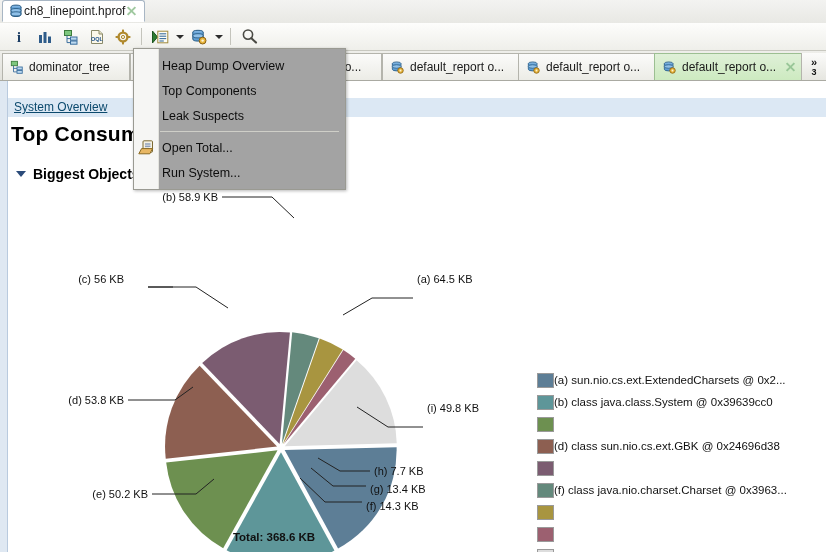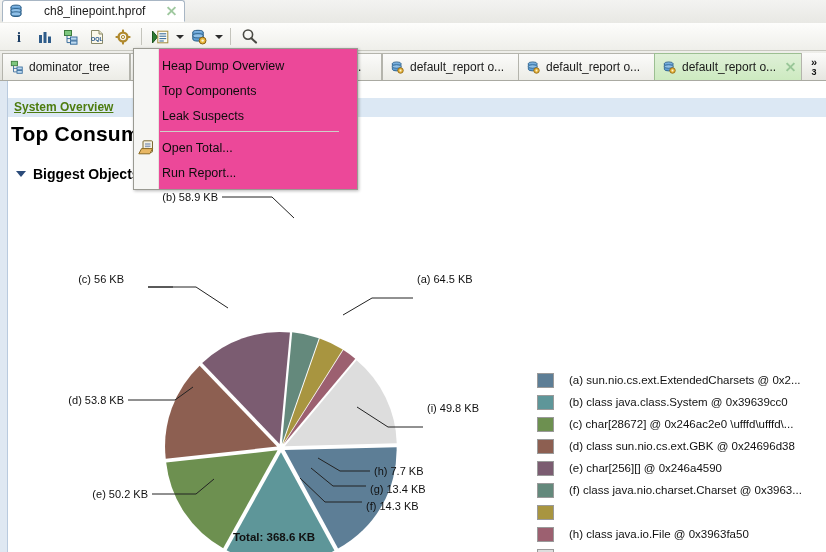--- a/index.html
+++ b/index.html
@@ -11,21 +11,21 @@
     position:relative;
   }
   
   #editor-tabstrip{
     position:absolute;left:0;top:0;width:826px;height:23px;
     background:linear-gradient(#f3f3f1,#e8e8e4);
     border-bottom:1px solid #b0b0a8;
   }
   .etab{
     position:absolute;left:2px;top:0;height:22px;
-    display:flex;align-items:center;gap:21px;
+    display:flex;align-items:center;gap:1px;
     padding:0 7px 0 6px;
     background:#ffffff;
     border:1px solid #a8b6c4;border-bottom:1px solid #ffffff;
     border-top-left-radius:3px;border-top-right-radius:3px;
     box-sizing:border-box;
   }
   .etab-label{font-size:12px;color:#1a1a1a;white-space:nowrap;}
   .close-x{
     width:11px;height:11px;position:relative;flex:0 0 auto;opacity:.85;
   }
@@ -90,21 +90,21 @@
     position:absolute;left:0;top:81px;width:826px;height:471px;
     background:#ffffff;overflow:hidden;
   }
   #left-rail{position:absolute;left:0;top:0;width:7px;height:471px;background:#dfe8f2;border-right:1px solid #b9cade;}
   #crumbbar{
     position:absolute;left:8px;top:17px;width:818px;height:19px;
     background:#dce8f4;
   }
   #crumb-link{
     position:absolute;left:14px;top:19px;
-    font-size:12px;font-weight:bold;color:#4d7c0f;
+    font-size:12px;font-weight:normal;color:#0c4a6e;
     text-decoration:underline;
   }
   #page-title{
     position:absolute;left:11px;top:41px;
     font-size:21px;font-weight:bold;color:#000;letter-spacing:.2px;
   }
   #section-head{
     position:absolute;left:16px;top:85px;
     display:flex;align-items:center;gap:7px;
   }
@@ -122,30 +122,30 @@
 
   
   #legend{
     position:absolute;left:537px;top:288px;width:289px;
   }
   .legend-row{display:flex;align-items:center;height:22px;}
   .swatch{
     width:17px;height:15px;border:1px solid #9a9a9a;box-sizing:border-box;flex:0 0 auto;
   }
   .legend-text{
-    margin-left:15px;font-size:11.5px;color:#111;white-space:nowrap;overflow:hidden;
+    margin-left:0;font-size:11.5px;color:#111;white-space:nowrap;overflow:hidden;
   }
 
   
   #menu{
     position:absolute;left:133px;top:48px;width:211px;
-    background:#ec4899;border:1px solid #9a9a92;
+    background:#a3a3a3;border:1px solid #9a9a92;
     box-shadow:1px 1px 3px rgba(0,0,0,.28);
     z-index:50;
-    padding:4px 12px 4px 0;
+    padding:4px 0 4px 0;
   }
   .menu-item{
     height:25px;display:flex;align-items:center;
     padding-left:28px;font-size:12.5px;color:#0d0d0d;white-space:nowrap;
   }
   .menu-sep{height:1px;background:#cfcfc8;margin:3px 6px 3px 26px;}
   #menu-gutter{
     position:absolute;left:0;top:0;width:24px;height:100%;
     background:#f6f6f4;border-right:1px solid #e4e4de;
   }
@@ -381,40 +381,37 @@
     <div class="legend-row">
       <span class="swatch" style="background:#5d7e96"></span>
       <span class="legend-text">(a)  sun.nio.cs.ext.ExtendedCharsets @ 0x2...</span>
     </div>
     <div class="legend-row">
       <span class="swatch" style="background:#5e9699"></span>
       <span class="legend-text">(b)  class java.class.System @ 0x39639cc0</span>
     </div>
     <div class="legend-row">
       <span class="swatch" style="background:#6d9050"></span>
-      <span class="legend-text">(c)  char[28672] @ 0x246ac2e0  \ufffd\ufffd\...</span>
     </div>
     <div class="legend-row">
       <span class="swatch" style="background:#8d5f51"></span>
       <span class="legend-text">(d)  class sun.nio.cs.ext.GBK @ 0x24696d38</span>
     </div>
     <div class="legend-row">
       <span class="swatch" style="background:#7b5c71"></span>
-      <span class="legend-text">(e)  char[256][] @ 0x246a4590</span>
     </div>
     <div class="legend-row">
       <span class="swatch" style="background:#64897c"></span>
       <span class="legend-text">(f)  class java.nio.charset.Charset @ 0x3963...</span>
     </div>
     <div class="legend-row">
       <span class="swatch" style="background:#a89540"></span>
     </div>
     <div class="legend-row">
       <span class="swatch" style="background:#9c6070"></span>
-      <span class="legend-text">(h)  class java.io.File @ 0x3963fa50</span>
     </div>
     <div class="legend-row">
       <span class="swatch" style="background:#dddddd"></span>
       <span class="legend-text">(i)  Remainder</span>
     </div>
   </div>
 </div>
 
 <div id="menu">
   <div id="menu-gutter"></div>
@@ -436,15 +433,15 @@
             <path d="M7 4 h5.5"></path>
             <path d="M7 6.2 h5.5"></path>
             <path d="M7 8.4 h4"></path>
           </g>
         <path d="M0.8 13.8 L3.6 8.6 h11 l-2.8 5.2 z" fill="#e8b763" stroke="#8a6a22"></path>
       </svg>
     </span>
     <span>Open Total...</span>
   </div>
   <div class="menu-item">
-    <span>Run Report...</span>
+    <span>Run System...</span>
   </div>
 </div>
 
 </body></html>

